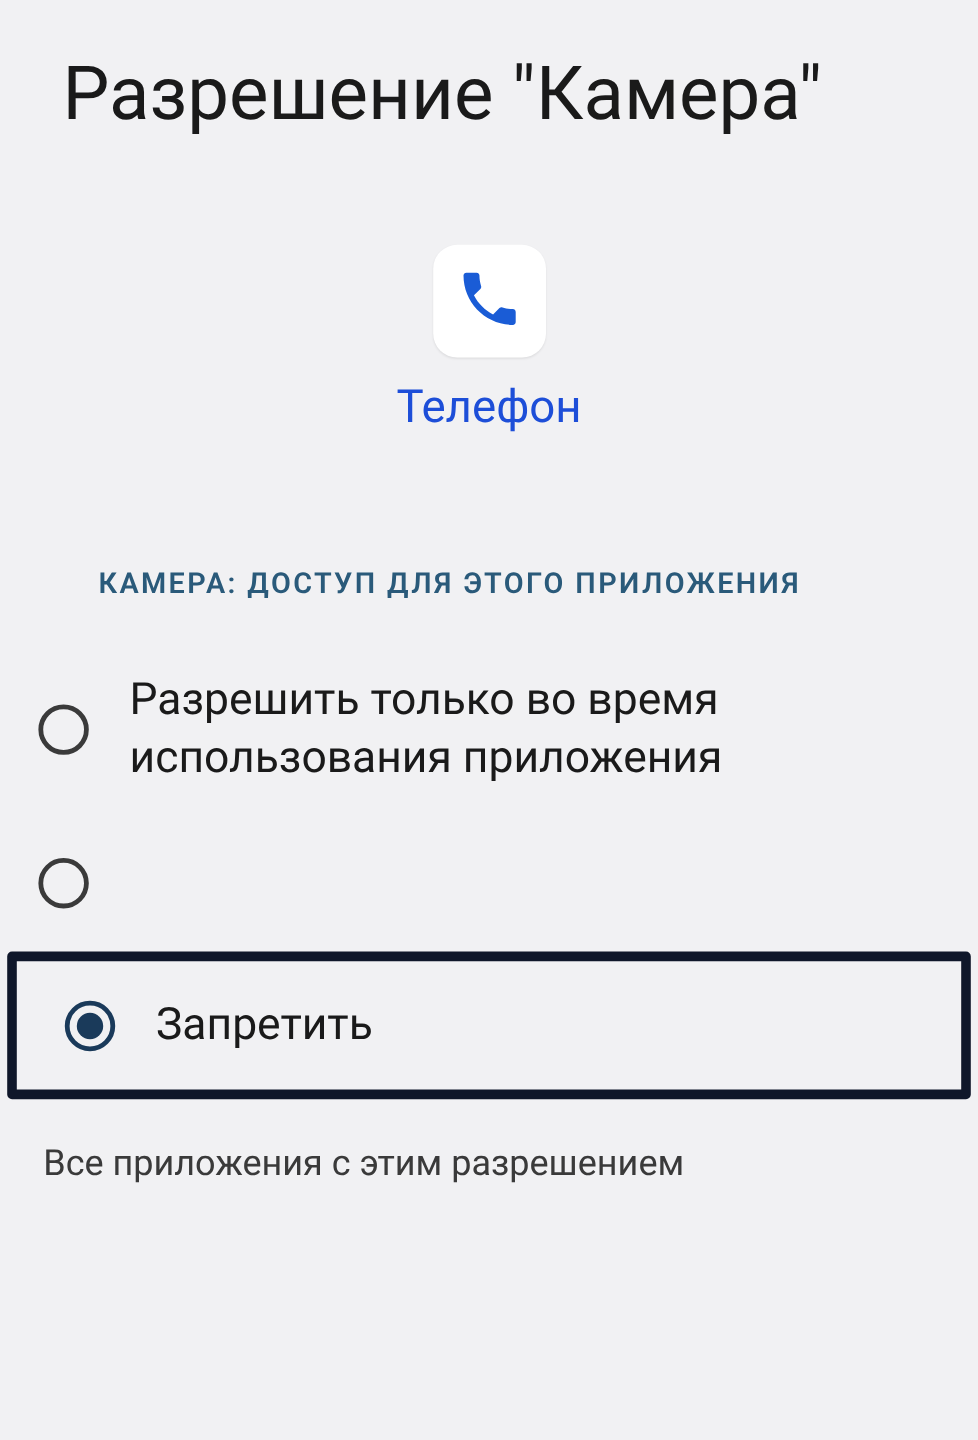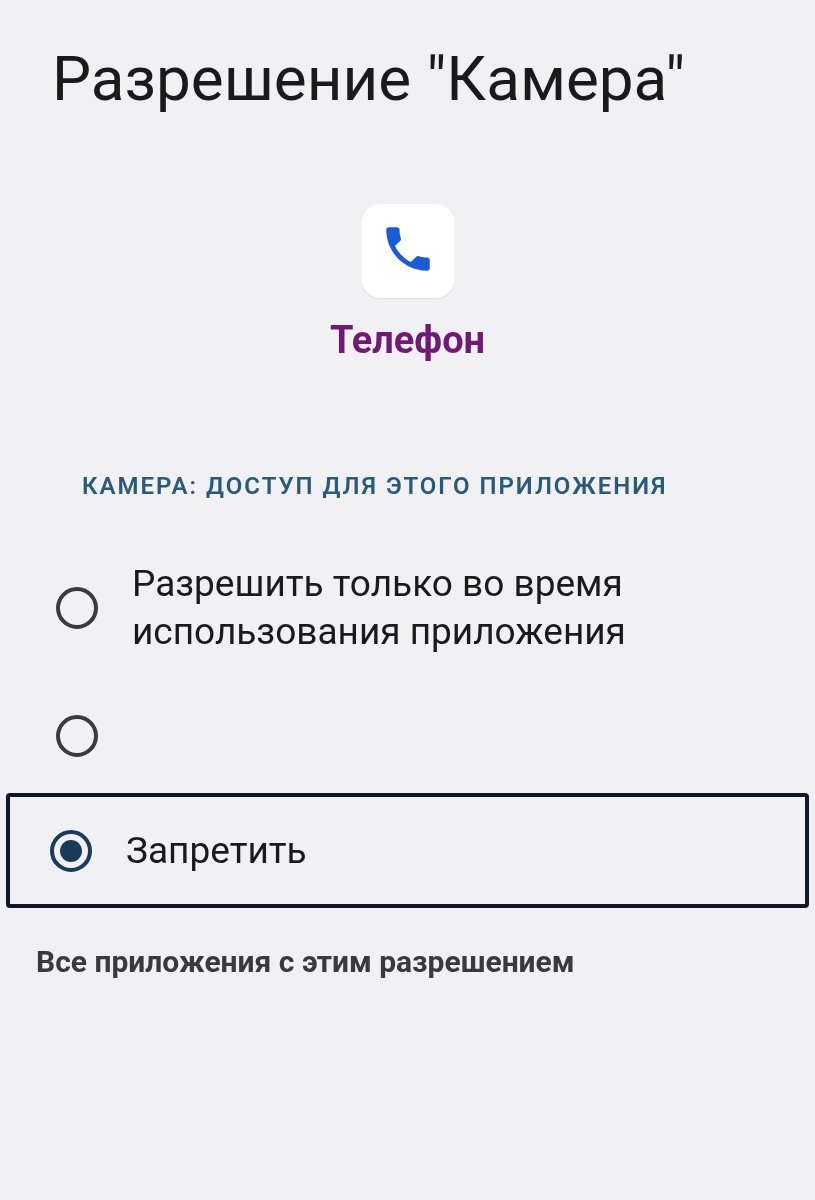--- a/index.html
+++ b/index.html
@@ -38,47 +38,47 @@
       align-items: center;
       justify-content: center;
       box-shadow: 0 1px 2px rgba(0,0,0,0.08);
     }
     .app-icon svg {
       width: 58px;
       height: 58px;
     }
     .app-name {
       font-size: 38px;
-      font-weight: 700;
-      color: #701a75;
+      font-weight: 400;
+      color: #1d4ed8;
     }
     .section-header {
       font-size: 24px;
       font-weight: 600;
       letter-spacing: 2px;
       color: #2a5a7a;
       text-transform: uppercase;
       padding: 0 54px;
       margin-top: 110px;
       margin-bottom: 30px;
       margin-left: 28px;
     }
     .options {
       display: flex;
       flex-direction: column;
     }
     .option-row {
       display: flex;
       align-items: center;
       gap: 34px;
-      padding: 30px 48px 30px 56px;
+      padding: 30px 48px 30px 32px;
       cursor: pointer;
     }
     .option-row.highlighted {
-      border: 4px solid #0f172a;
+      border: 8px solid #0f172a;
       border-radius: 4px;
       margin: 6px 6px;
       padding: 30px 46px 30px 40px;
     }
     .radio {
       width: 42px;
       height: 42px;
       border: 4px solid #3a3a3a;
       border-radius: 50%;
       flex-shrink: 0;
@@ -97,21 +97,21 @@
       border-radius: 50%;
     }
     .option-label {
       font-size: 37px;
       font-weight: 400;
       color: #1a1a1a;
       line-height: 1.28;
     }
     .footer-link {
       font-size: 30px;
-      font-weight: 700;
+      font-weight: 400;
       color: #3a3a3a;
       padding: 30px 36px 0 36px;
     }
   </style>
 </head>
 <body>
 
 <h1 class="page-title">Разрешение "Камера"</h1>
 
 <div class="app-block">

